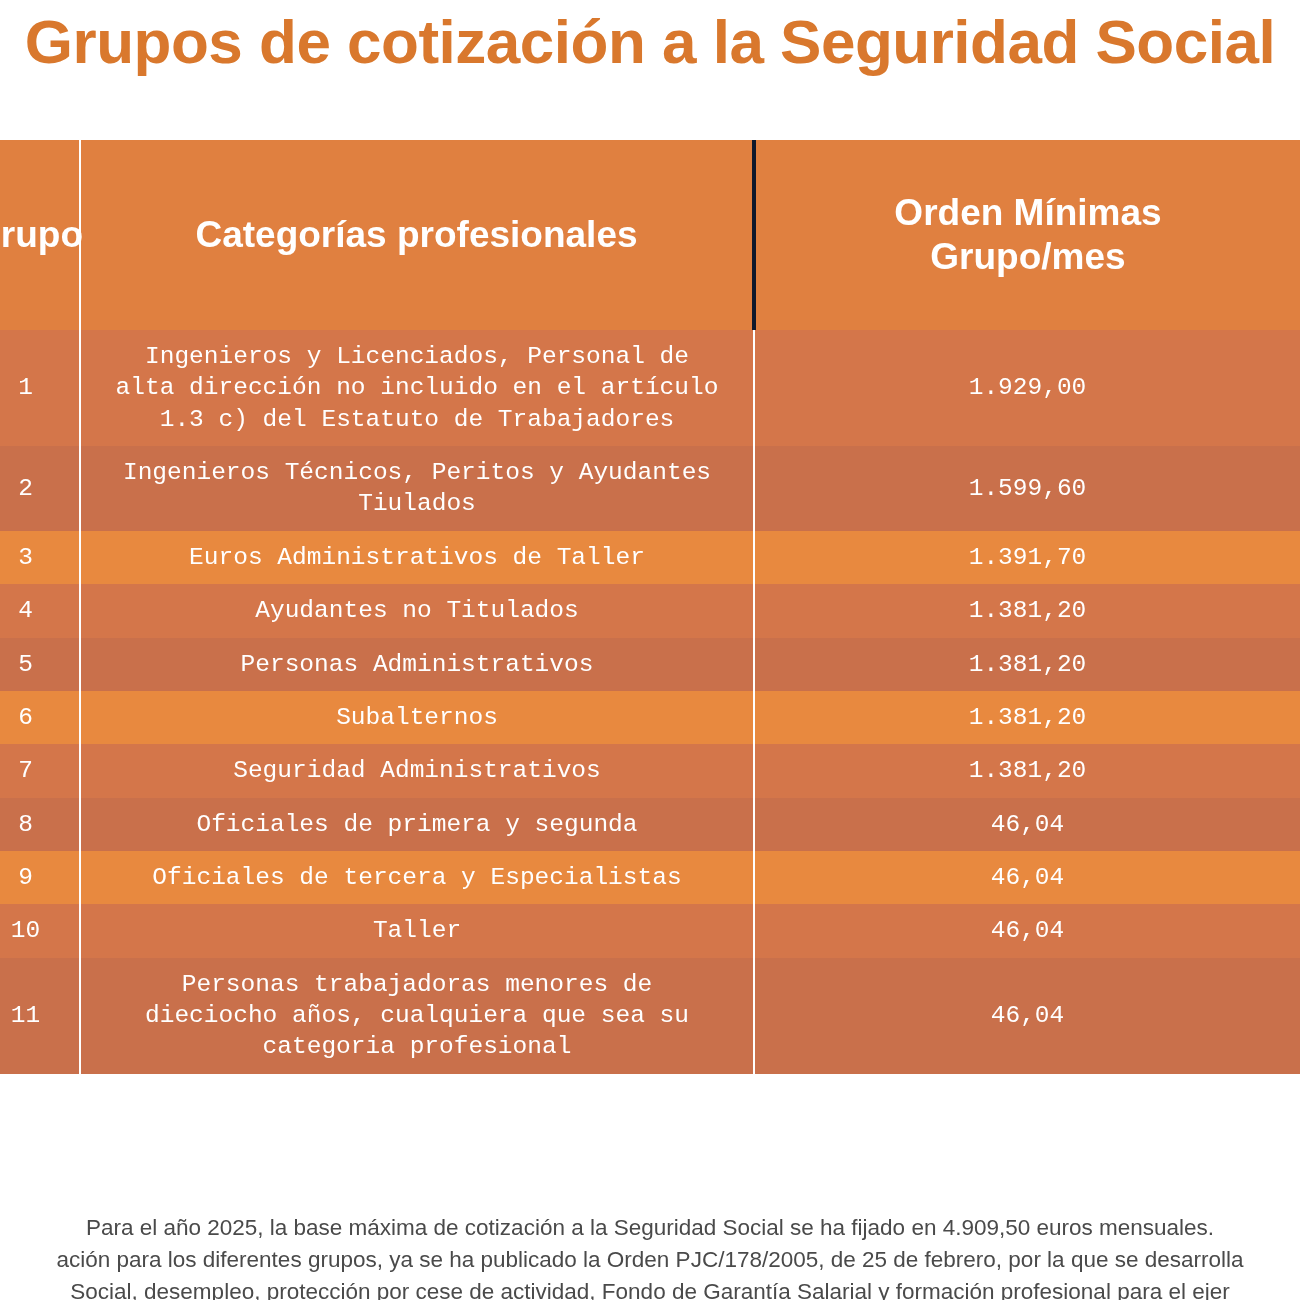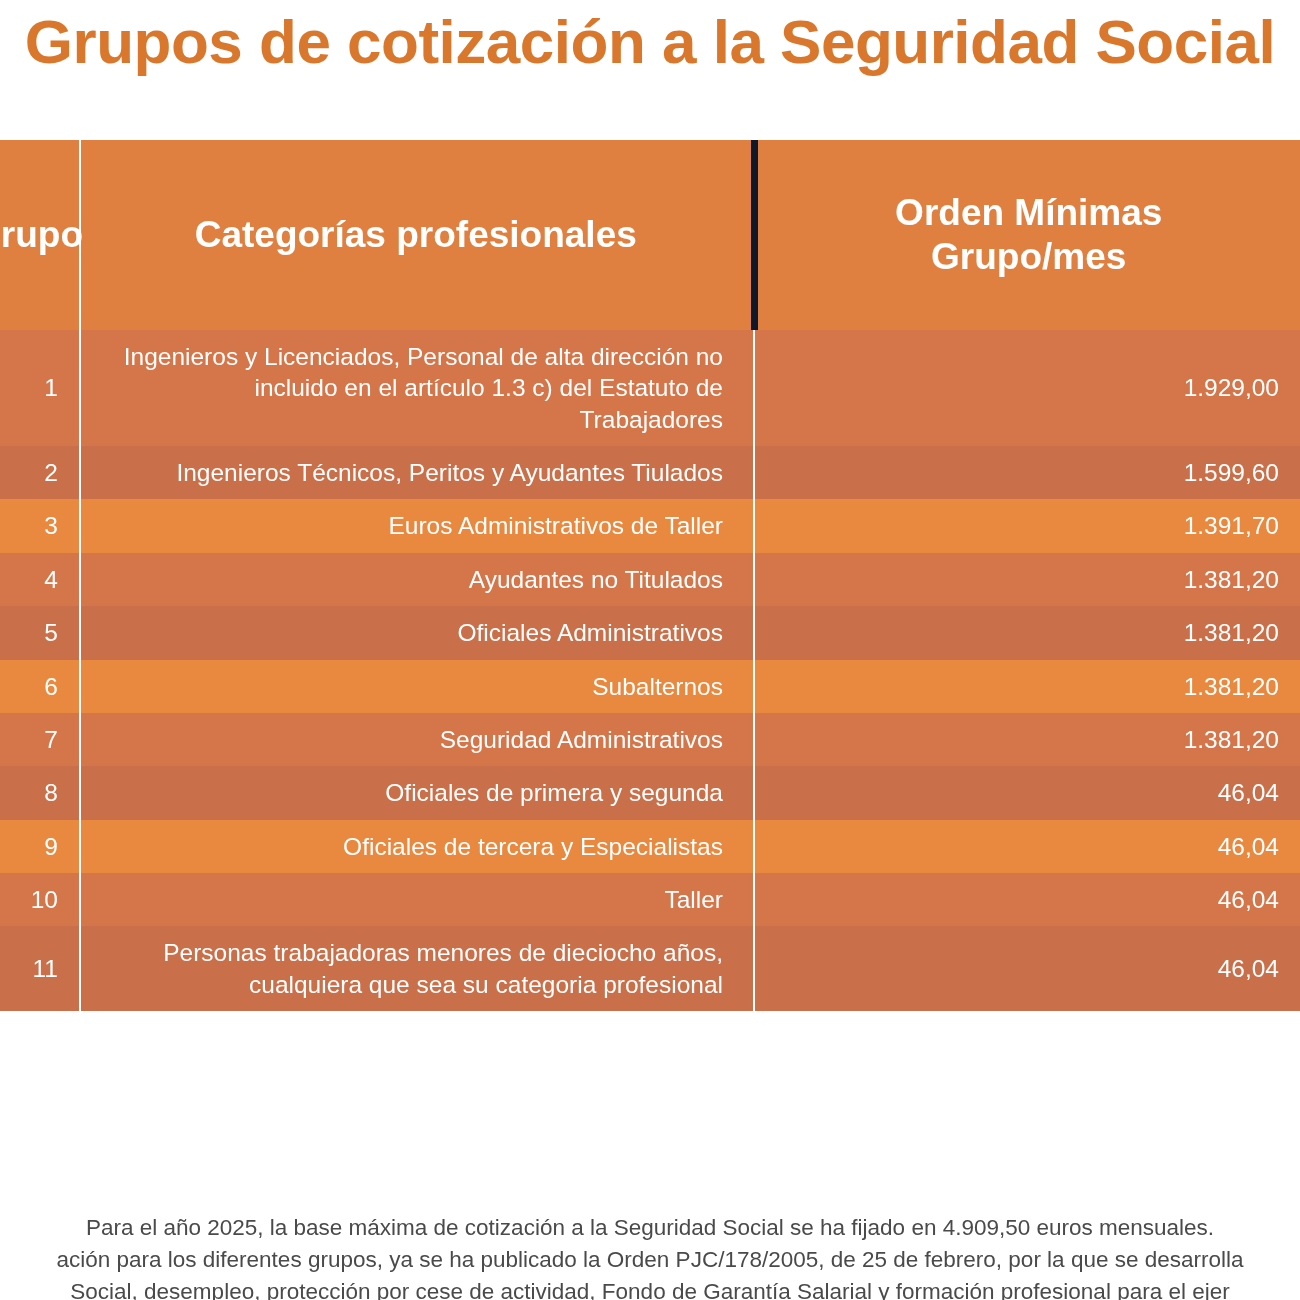--- a/index.html
+++ b/index.html
@@ -59,29 +59,30 @@
     background: #e08040;
     height: 190px;
     color: #ffffff;
     font-size: 37px;
     font-weight: bold;
     text-align: center;
     line-height: 1.18;
     box-sizing: border-box;
   }
   .hdr .div-left  { border-right: 2px solid #ffffff; }
-  .hdr .div-mid   { border-right: 7px solid #0f172a; }
+  .hdr .div-mid   { border-right: 4px solid #0f172a; }
 
   .body-row td {
     color: #ffffff;
     font-size: 24.5px;
-    text-align: right;
+    text-align: center;
     line-height: 1.28;
     box-sizing: border-box;
     padding: 11px 21px;
+    font-family: Liberation Mono, monospace;
   }
   .body-row td.cat { padding-left: 30px; padding-right: 30px; }
 
   .body-row td.sep-left { border-right: 2px solid #ffffff; }
   .body-row td.sep-mid  { border-right: 2px solid #ffffff; }
 
   
   .tone-a td { background: #d4764a; }
   .tone-b td { background: #c9704b; }
   .tone-c td { background: #e8893f; }
@@ -152,21 +153,21 @@
         <td class="cat sep-mid">Euros Administrativos de Taller</td>
         <td>1.391,70</td>
       </tr>
       <tr class="body-row tone-d">
         <td class="grp sep-left">4</td>
         <td class="cat sep-mid">Ayudantes no Titulados</td>
         <td>1.381,20</td>
       </tr>
       <tr class="body-row tone-e">
         <td class="grp sep-left">5</td>
-        <td class="cat sep-mid">Oficiales Administrativos</td>
+        <td class="cat sep-mid">Personas Administrativos</td>
         <td>1.381,20</td>
       </tr>
       <tr class="body-row tone-f">
         <td class="grp sep-left">6</td>
         <td class="cat sep-mid">Subalternos</td>
         <td>1.381,20</td>
       </tr>
       <tr class="body-row tone-g">
         <td class="grp sep-left">7</td>
         <td class="cat sep-mid">Seguridad Administrativos</td>

